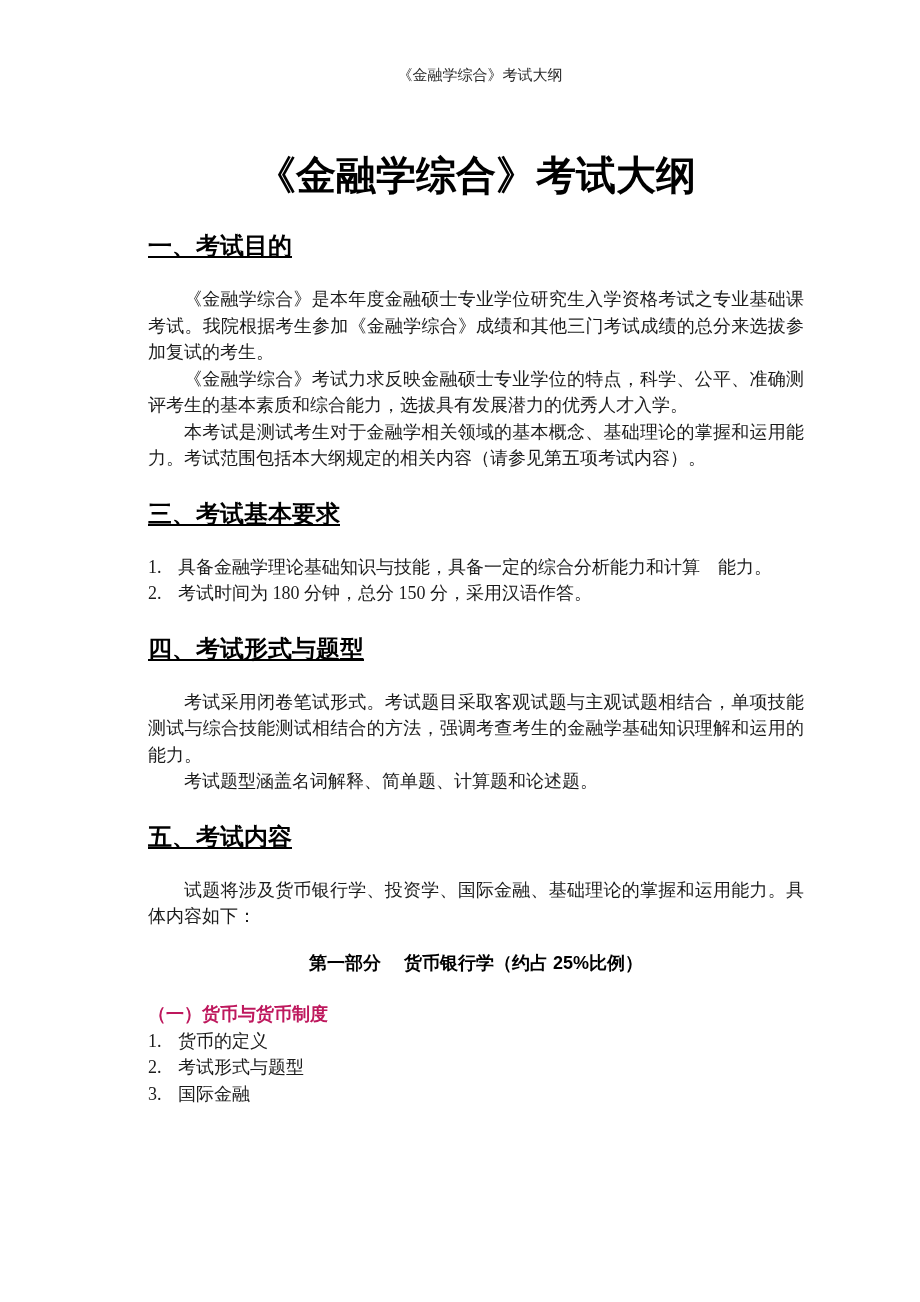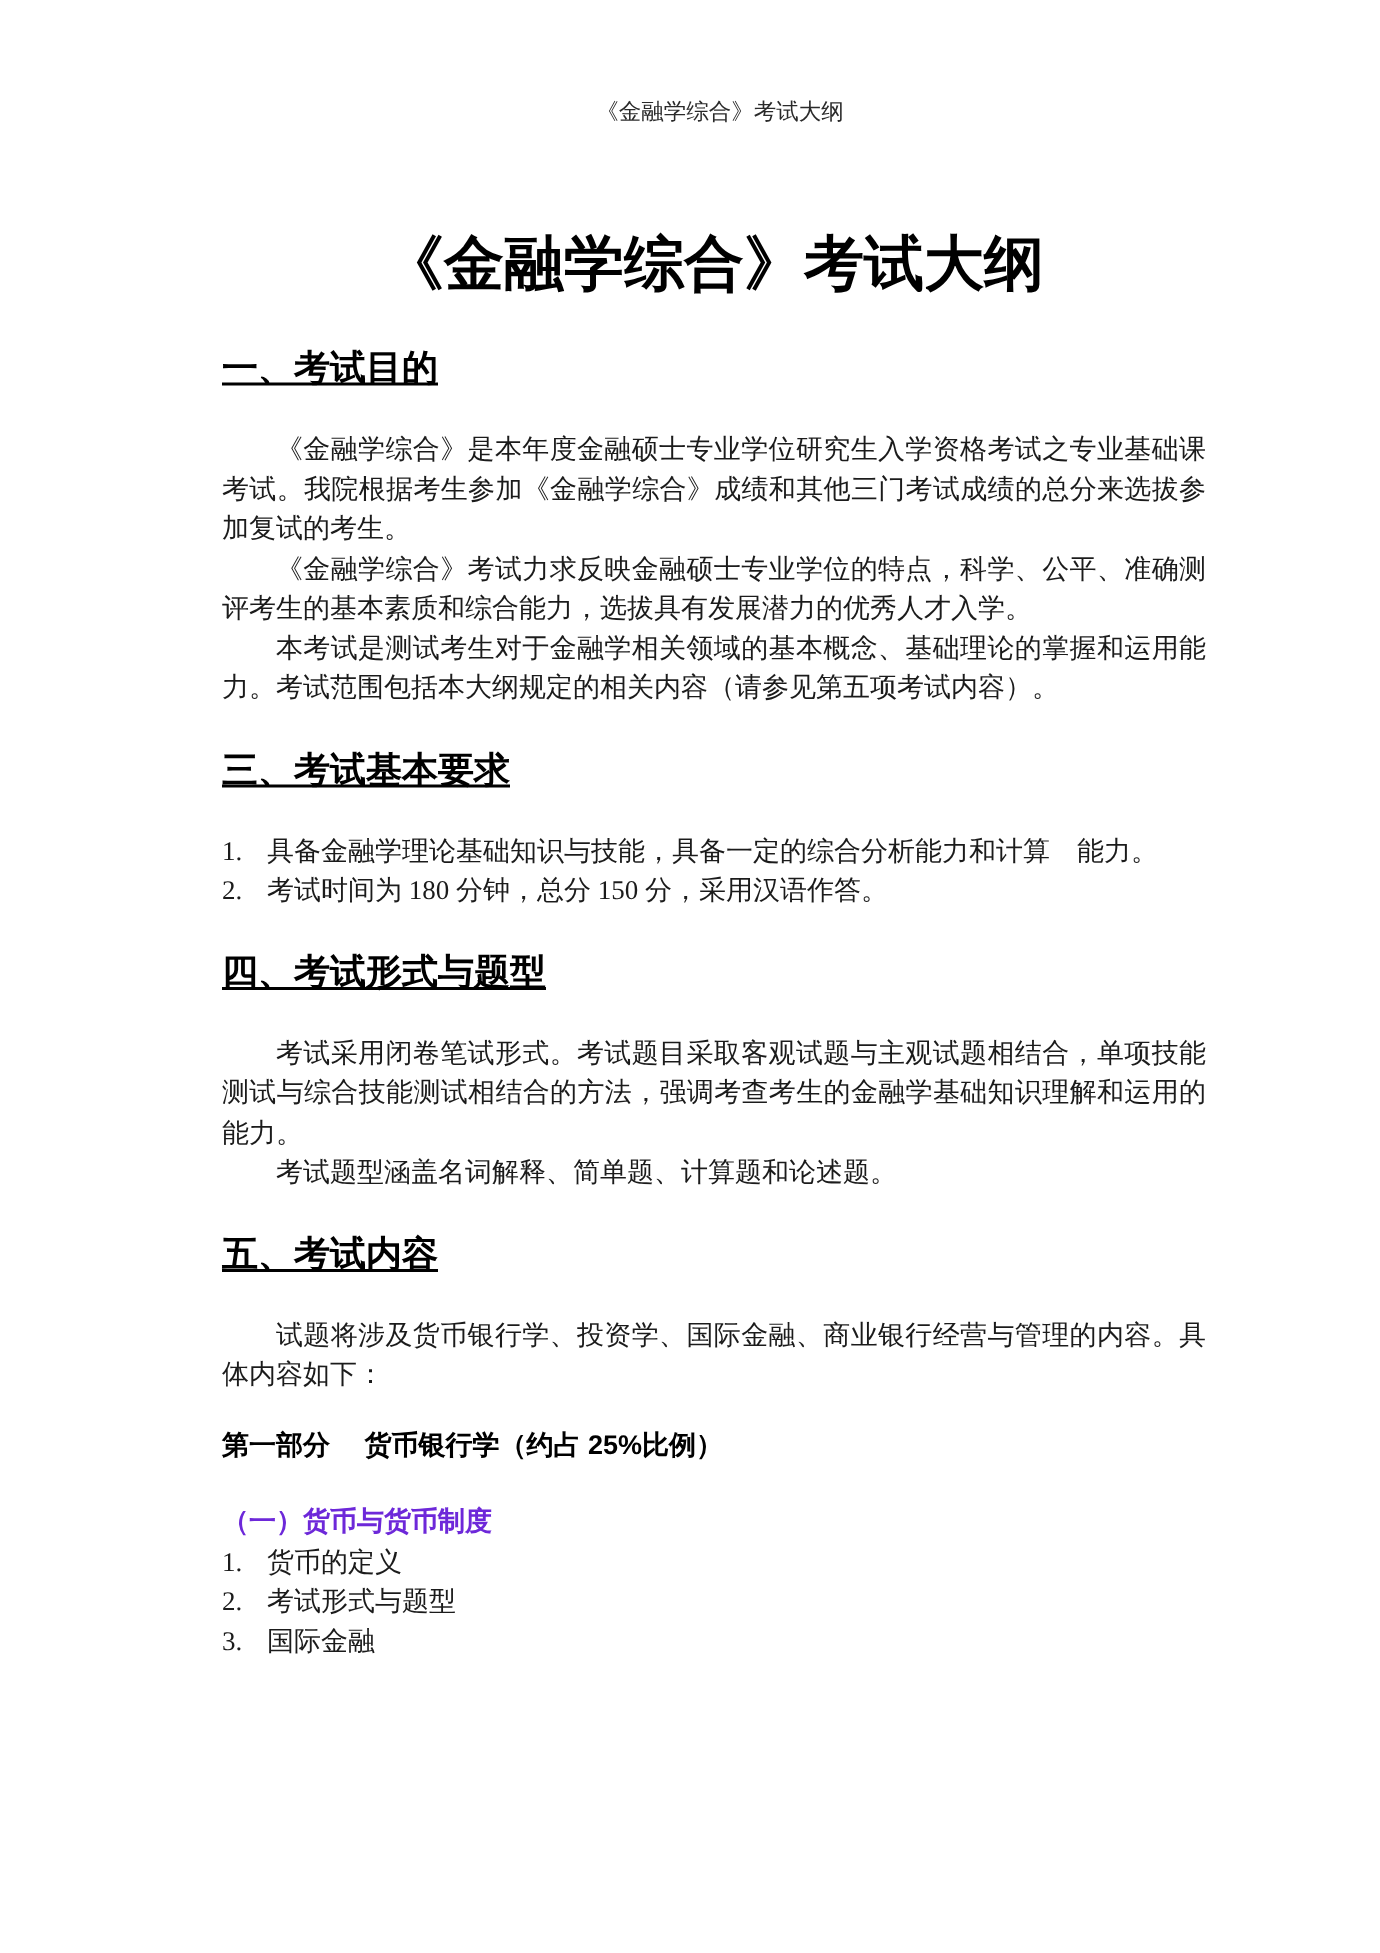--- a/index.html
+++ b/index.html
@@ -60,34 +60,34 @@
     line-height: 26.5px;
     text-align: justify;
   }
   .olist-num {
     flex: none;
     width: 30px;
   }
   .olist-text { flex: 1; }
   .part-heading {
     margin: 20px 0 0 0;
-    text-align: left;
+    text-align: center;
     font-size: 18px;
     line-height: 27px;
     font-weight: bold;
     font-family: "Liberation Sans", "DejaVu Sans", sans-serif;
     color: #000000;
   }
   .sub-heading {
     margin: 24px 0 0 0;
     font-size: 18px;
     line-height: 27px;
     font-weight: bold;
     font-family: "Liberation Sans", "DejaVu Sans", sans-serif;
-    color: #6d28d9;
+    color: #be185d;
   }
   .page-footer {
     position: absolute;
     top: 1200px;
     left: 0;
     width: 100%;
     text-align: left;
     font-size: 16px;
     line-height: 22px;
     color: #111111;
@@ -129,21 +129,21 @@
     </section>
 
     <section>
       <h2 class="section-heading">四、考试形式与题型</h2>
       <p class="para">考试采用闭卷笔试形式。考试题目采取客观试题与主观试题相结合，单项技能测试与综合技能测试相结合的方法，强调考查考生的金融学基础知识理解和运用的能力。</p>
       <p class="para">考试题型涵盖名词解释、简单题、计算题和论述题。</p>
     </section>
 
     <section>
       <h2 class="section-heading">五、考试内容</h2>
-      <p class="para">试题将涉及货币银行学、投资学、国际金融、商业银行经营与管理的内容。具体内容如下：</p>
+      <p class="para">试题将涉及货币银行学、投资学、国际金融、基础理论的掌握和运用能力。具体内容如下：</p>
     </section>
 
     <div class="part-heading">第一部分　 货币银行学（约占 25%比例）</div>
 
     <div class="sub-heading">（一）货币与货币制度</div>
 
     <div class="olist">
       <div class="olist-row">
         <span class="olist-num">1.</span>
         <span class="olist-text">货币的定义</span>

